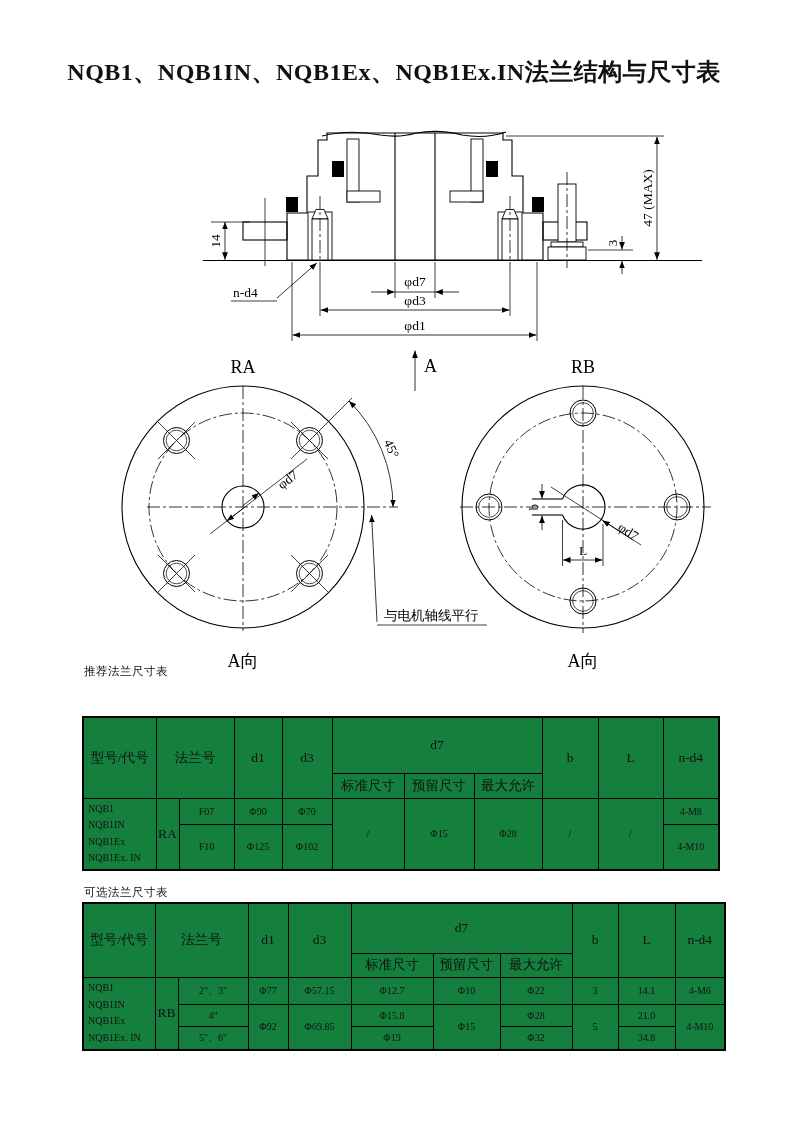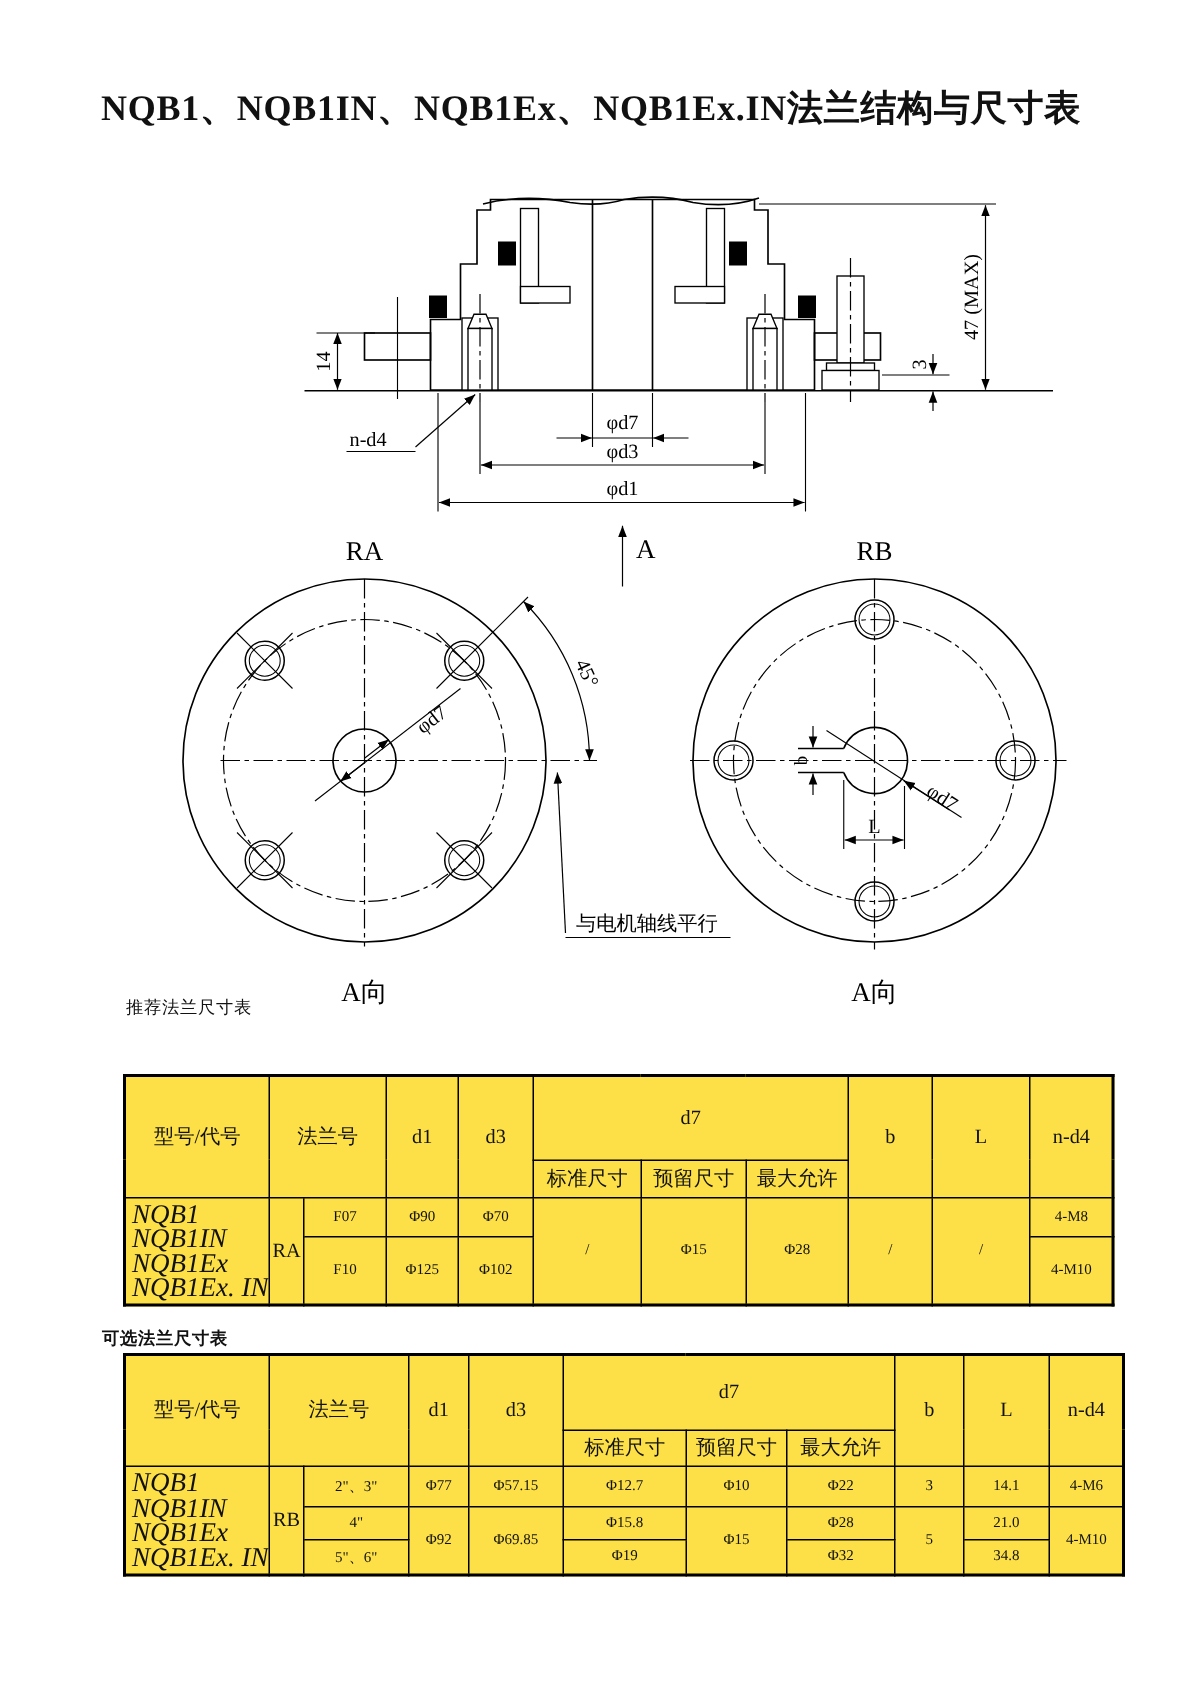--- a/index.html
+++ b/index.html
@@ -8,30 +8,30 @@
     font-family:"Liberation Serif","DejaVu Serif",serif;color:#111;
     overflow:hidden;
   }
   .abs{position:absolute;}
   #title{
     top:56px;left:0;width:788px;text-align:center;
     font-size:24px;font-weight:bold;letter-spacing:.5px;white-space:nowrap;
   }
   .cap{font-size:11.5px;letter-spacing:.5px;}
   #cap1{top:664px;left:84px;}
-  #cap2{top:885px;left:68px;font-weight:bold;}
-  table{border-collapse:collapse;table-layout:fixed;border:2px solid #000;background:#fde047;}
+  #cap2{top:885px;left:84px;}
+  table{border-collapse:collapse;table-layout:fixed;border:2px solid #000;background:#15803d;}
   #t1{top:716px;left:82px;}
   #t2{top:902px;left:82px;}
   th,td{
     border:1px solid #000;font-weight:normal;text-align:center;vertical-align:middle;
     padding:0;font-size:13.5px;overflow:hidden;white-space:nowrap;
   }
   td.num{font-size:10px;}
-  td.models{text-align:left;padding-left:4px;font-size:18px;line-height:16.5px;font-style:italic;}
+  td.models{text-align:left;padding-left:4px;font-size:10px;line-height:16.5px;}
   
   svg{position:absolute;top:0;left:0;}
   .s{stroke:#000;fill:none;stroke-width:1.1;}
   .sthin{stroke:#000;fill:none;stroke-width:0.75;}
   .dim{stroke:#000;fill:none;stroke-width:0.8;}
   .cl{stroke:#000;fill:none;stroke-width:0.8;stroke-dasharray:13 3 3 3;}
   .wf{fill:#fff;stroke:#000;stroke-width:0.9;}
   .seal{fill:#000;stroke:none;}
   text.d{font-size:13.5px;fill:#000;font-family:"Liberation Serif","DejaVu Serif",serif;}
   text.big{font-size:18px;fill:#000;font-family:"Liberation Serif","DejaVu Serif",serif;}

